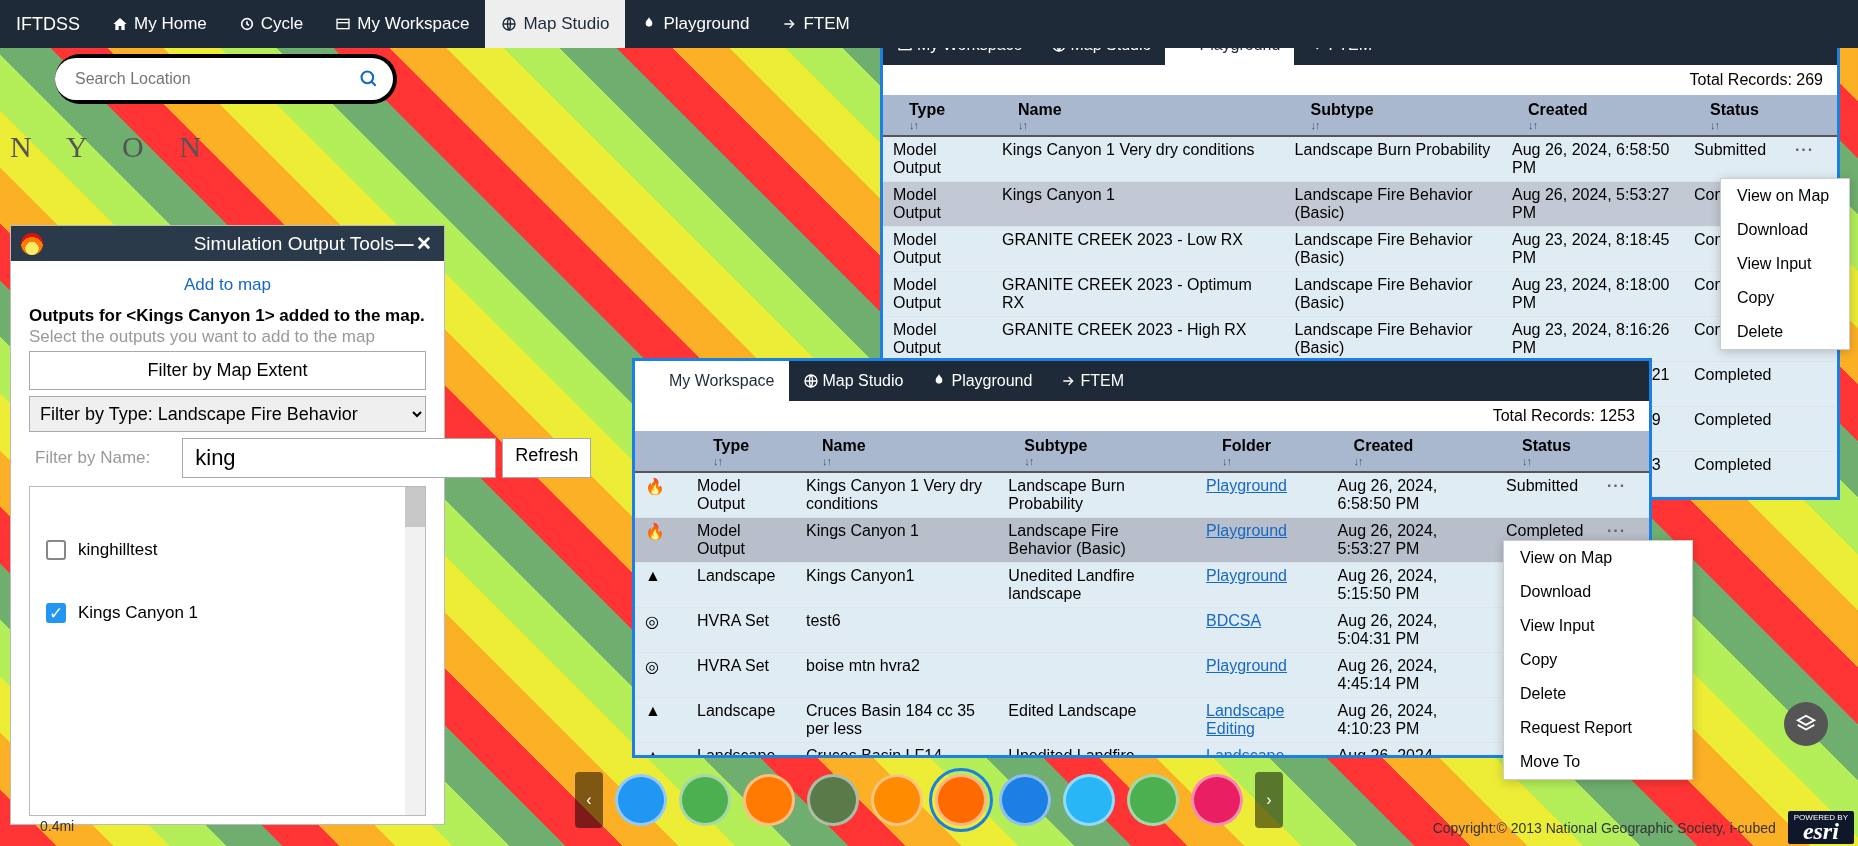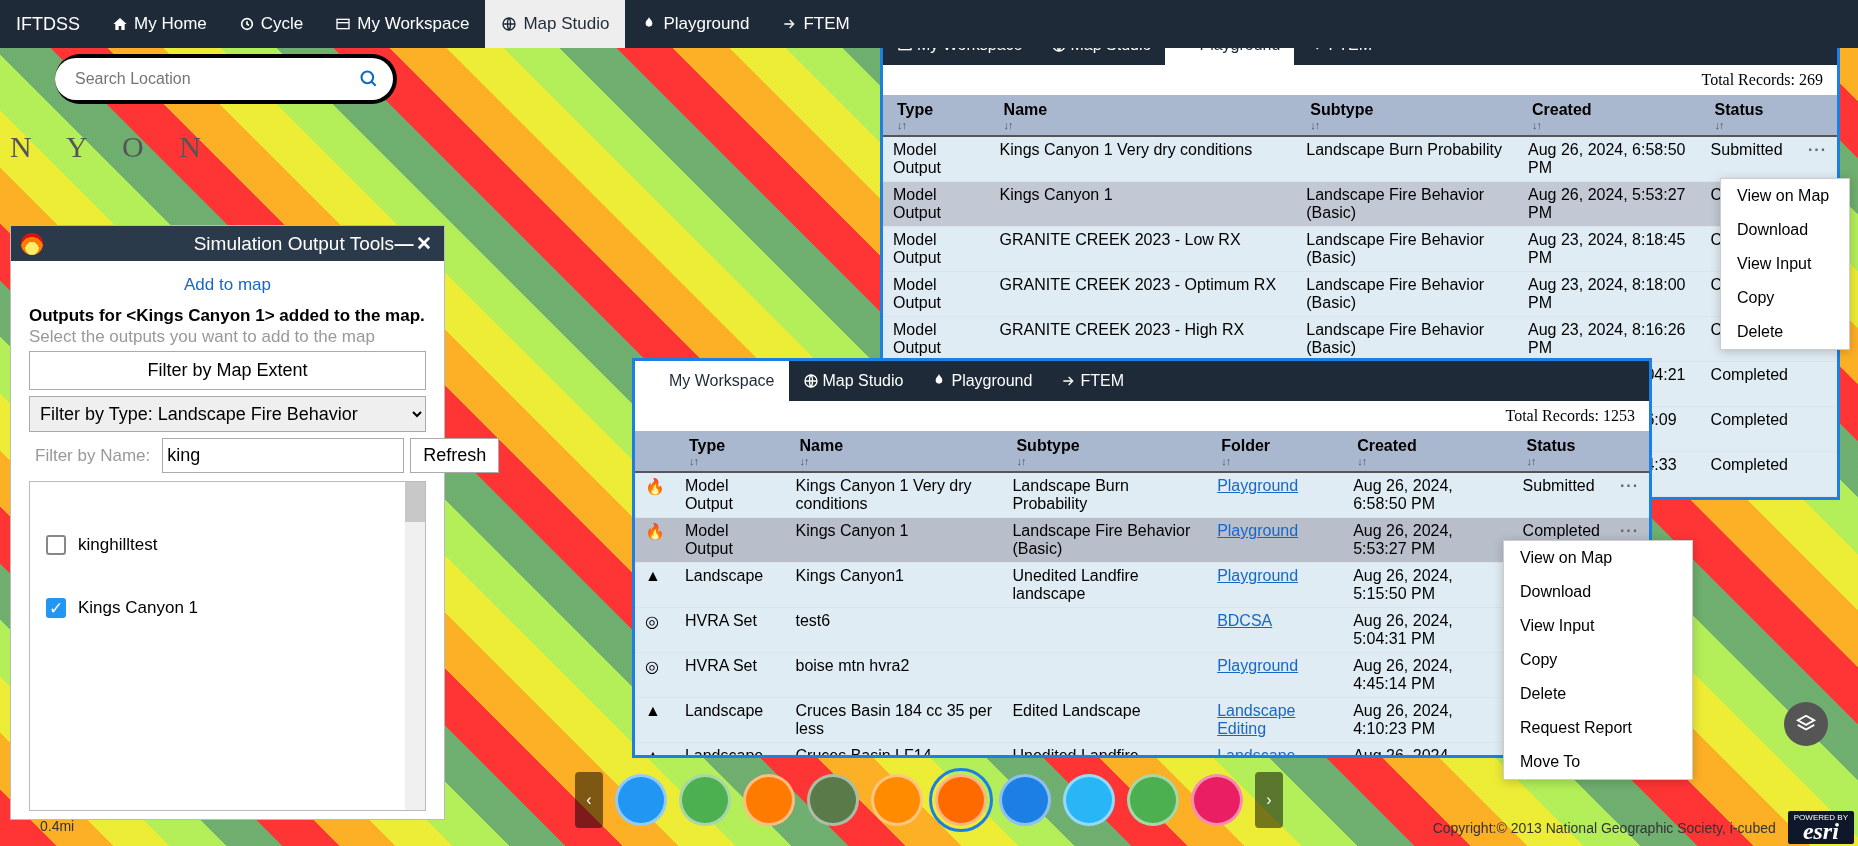--- a/index.html
+++ b/index.html
@@ -33,41 +33,41 @@
 .sim-head .title { flex: 1; text-align: right; }
 .sim-head .min, .sim-head .close { width: 20px; text-align: center; cursor: pointer; font-weight: bold; }
 .sim-body { padding: 8px 18px; font-size: 17px; }
 .add-link { text-align: center; color: #1668c7; padding: 6px 0 10px; cursor: pointer; font-family: Verdana, sans-serif; }
 .out-msg { color: #000000; font-weight: bold; font-family: Verdana, sans-serif; line-height: 1.3; }
 .sel-msg { color: #999; font-family: Verdana, sans-serif; }
 .btn { border: 1px solid #aaa; padding: 8px; text-align: center; font-size: 18px; margin: 4px 0; background: #fff; cursor: pointer; font-family: Verdana, sans-serif; }
 .sel-row { display: flex; gap: 6px; margin: 6px 0; align-items: stretch; }
 .sel-row select { flex: 1; font-size: 18px; padding: 6px; border: 1px solid #aaa; font-family: Verdana, sans-serif; }
 .sel-row .lbl { flex: 0 0 auto; font-size: 17px; display: flex; align-items: center; color: #999; padding: 0 6px; }
-.sel-row input { flex: 1; border: 1px solid #aaa; padding: 6px 4px; font-size: 18px; font-family: Verdana, sans-serif; }
+.sel-row input { flex: 1; border: 1px solid #aaa; padding: 6px 12px; font-size: 22px; font-family: Verdana, sans-serif; margin-left: 20px; }
 .list-box { border: 1px solid #bbb; margin-top: 8px; padding: 16px 12px; height: 330px; position: relative; }
 .list-box .scroll { position: absolute; right: 0; top: 0; bottom: 0; width: 20px; background: #f0f0f0; }
 .list-box .thumb { position: absolute; right: 0; top: 0; width: 20px; height: 40px; background: #c8c8c8; }
 .chk-row { display: flex; align-items: center; gap: 12px; padding: 6px 4px; font-size: 17px; font-family: Verdana, sans-serif; margin-top: 31px; }
 .chk { width: 20px; height: 20px; border: 2px solid #888; border-radius: 3px; display: inline-flex; align-items: center; justify-content: center; }
 .chk.checked { background: #2196f3; border-color: #2196f3; color: #fff; }
 
 
 .float-panel { position: absolute; border: 3px solid #1c7fe3; background: #fff; z-index: 7; }
 .p1 { left: 880px; top: 22px; width: 960px; }
 .p2 { left: 632px; top: 358px; width: 1020px; height: 400px; overflow: hidden; }
 
 .panel-nav { display: flex; background: #1e2a38; color: #fff; font-size: 16px; height: 40px; align-items: stretch; }
 .panel-nav .pitem { display: flex; align-items: center; gap: 4px; padding: 0 14px; cursor: pointer; }
 .panel-nav .pitem.active { background: #fff; color: #1e2a38; }
 
-.total-rec { text-align: right; padding: 6px 14px; font-size: 16px; font-family: Liberation Serif, serif; }
+.total-rec { text-align: right; padding: 6px 14px; font-size: 16px; }
 
 table { width: 100%; border-collapse: collapse; font-size: 16px; }
-thead th { background: #a9b8cf; text-align: left; padding: 6px 14px 4px; font-weight: bold; border-bottom: 2px solid #555; }
+thead th { background: #a9b8cf; text-align: left; padding: 6px 26px 4px; font-weight: bold; border-bottom: 2px solid #555; }
 thead th .sort { display: block; color: #4a5a6a; font-size: 11px; letter-spacing: -1px; }
 tbody td { padding: 4px 10px; border-bottom: 1px solid #dde3ea; background: #e0ecf3; vertical-align: top; }
 tbody tr.sel td { background: #c3c9d4; }
 tbody tr.sel2 td { background: #b8bfcb; }
 .act { color: #666; cursor: pointer; font-weight: bold; letter-spacing: 1px; }
 .flink { color: #1668c7; text-decoration: underline; cursor: pointer; }
 
 
 .ctx { position: absolute; background: #fff; border: 1px solid #ccc; box-shadow: 0 2px 10px rgba(0,0,0,0.2); z-index: 20; min-width: 130px; font-size: 16px; }
 .ctx div { padding: 8px 16px; cursor: pointer; }

